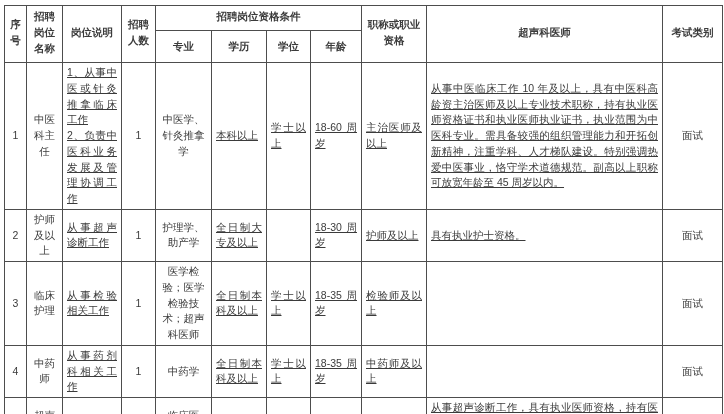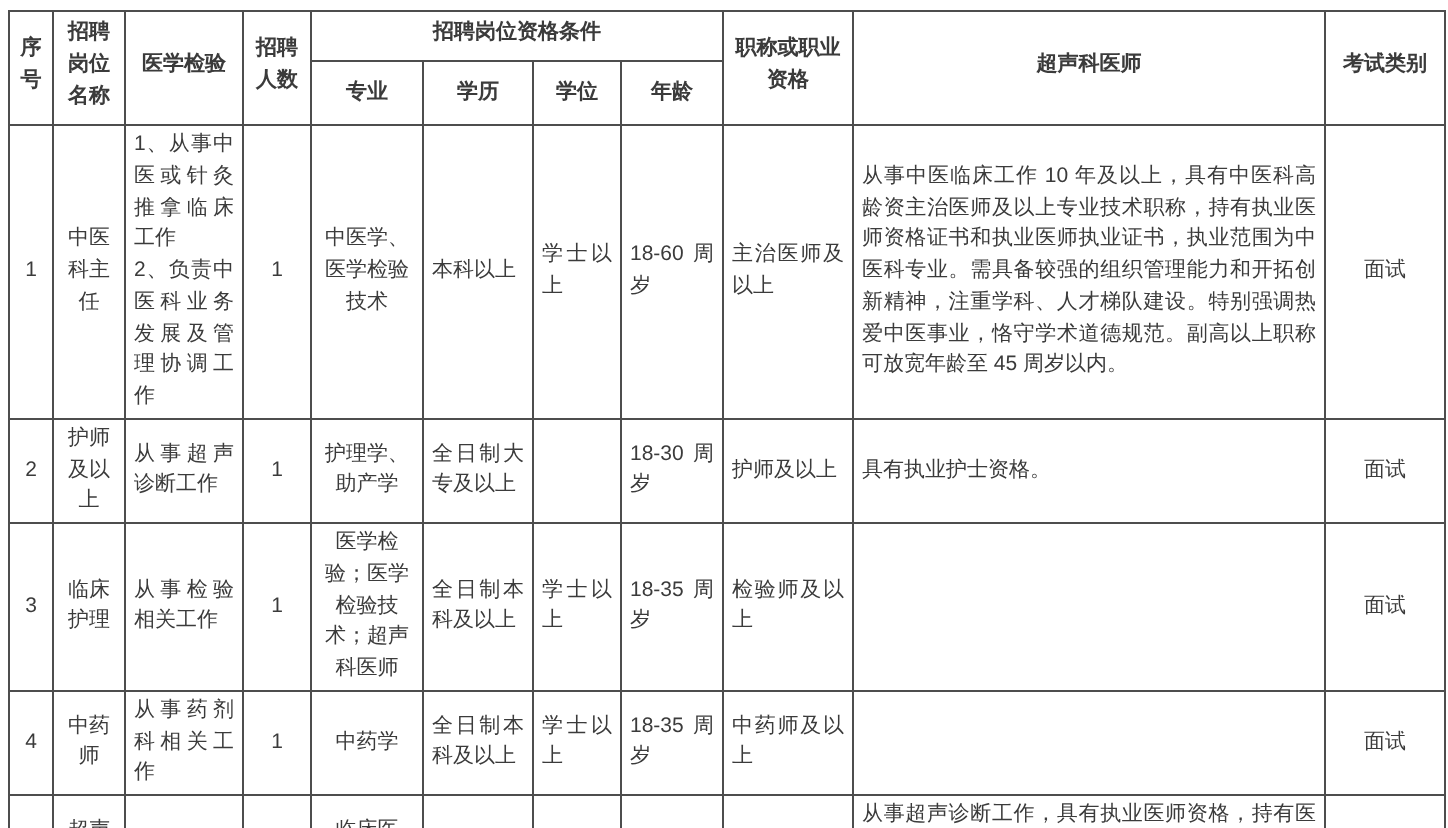--- a/index.html
+++ b/index.html
@@ -30,21 +30,21 @@
     vertical-align: middle;
     overflow: hidden;
     word-break: break-all;
   }
   table.recruit th {
     font-weight: bold;
     text-align: center;
     padding: 2px 2px;
   }
   .c { text-align: center; margin-top: 32px; }
-  .j { text-align: justify; }
+  .j { text-align: justify; text-decoration: underline; }
   .pre { white-space: pre-wrap; }
   .qita { line-height: 1.6; padding: 2px 5px; }
   tr.hr1 { height: 25px; font-family: Liberation Mono, monospace; }
   tr.hr2 { height: 32px; }
   tr.r1 { height: 113px; }
   tr.r2 { height: 52px; }
   tr.r3 { height: 82px; }
   tr.r4 { height: 40px; }
   tr.r5 { height: 60px; }
 </style>
@@ -63,42 +63,42 @@
         <col style="width:44px">
         <col style="width:51px">
       <col style="width:65px">
         <col style="width:236px">
         <col style="width:60px">
     </colgroup>
     <thead>
       <tr class="hr1">
         <th rowspan="2">序号</th>
         <th rowspan="2">招聘岗位名称</th>
-        <th rowspan="2">医学检验</th>
+        <th rowspan="2">岗位说明</th>
         <th rowspan="2">招聘人数</th>
         <th colspan="4">招聘岗位资格条件</th>
         <th rowspan="2">职称或职业资格</th>
         <th rowspan="2">超声科医师</th>
         <th rowspan="2">考试类别</th>
       </tr>
       <tr class="hr2">
         <th>专业</th>
         <th>学历</th>
         <th>学位</th>
         <th>年龄</th>
       </tr>
     </thead>
     <tbody>
       <tr class="r1">
         <td class="c">1</td>
         <td class="c">中医科主任</td>
         <td class="j pre">1、从事中医或针灸推拿临床工作
 2、负责中医科业务发展及管理协调工作</td>
         <td class="c">1</td>
-        <td class="c">中医学、医学检验技术</td>
+        <td class="c">中医学、针灸推拿学</td>
         <td class="j">本科以上</td>
         <td class="j">学士以上</td>
         <td class="j">18-60 周岁</td>
         <td class="j">主治医师及以上</td>
         <td class="j qita">从事中医临床工作 10 年及以上，具有中医科高龄资主治医师及以上专业技术职称，持有执业医师资格证书和执业医师执业证书，执业范围为中医科专业。需具备较强的组织管理能力和开拓创新精神，注重学科、人才梯队建设。特别强调热爱中医事业，恪守学术道德规范。副高以上职称可放宽年龄至 45 周岁以内。</td>
         <td class="c">面试</td>
       </tr>
       <tr class="r2">
         <td class="c">2</td>
         <td class="c">护师及以上</td>

